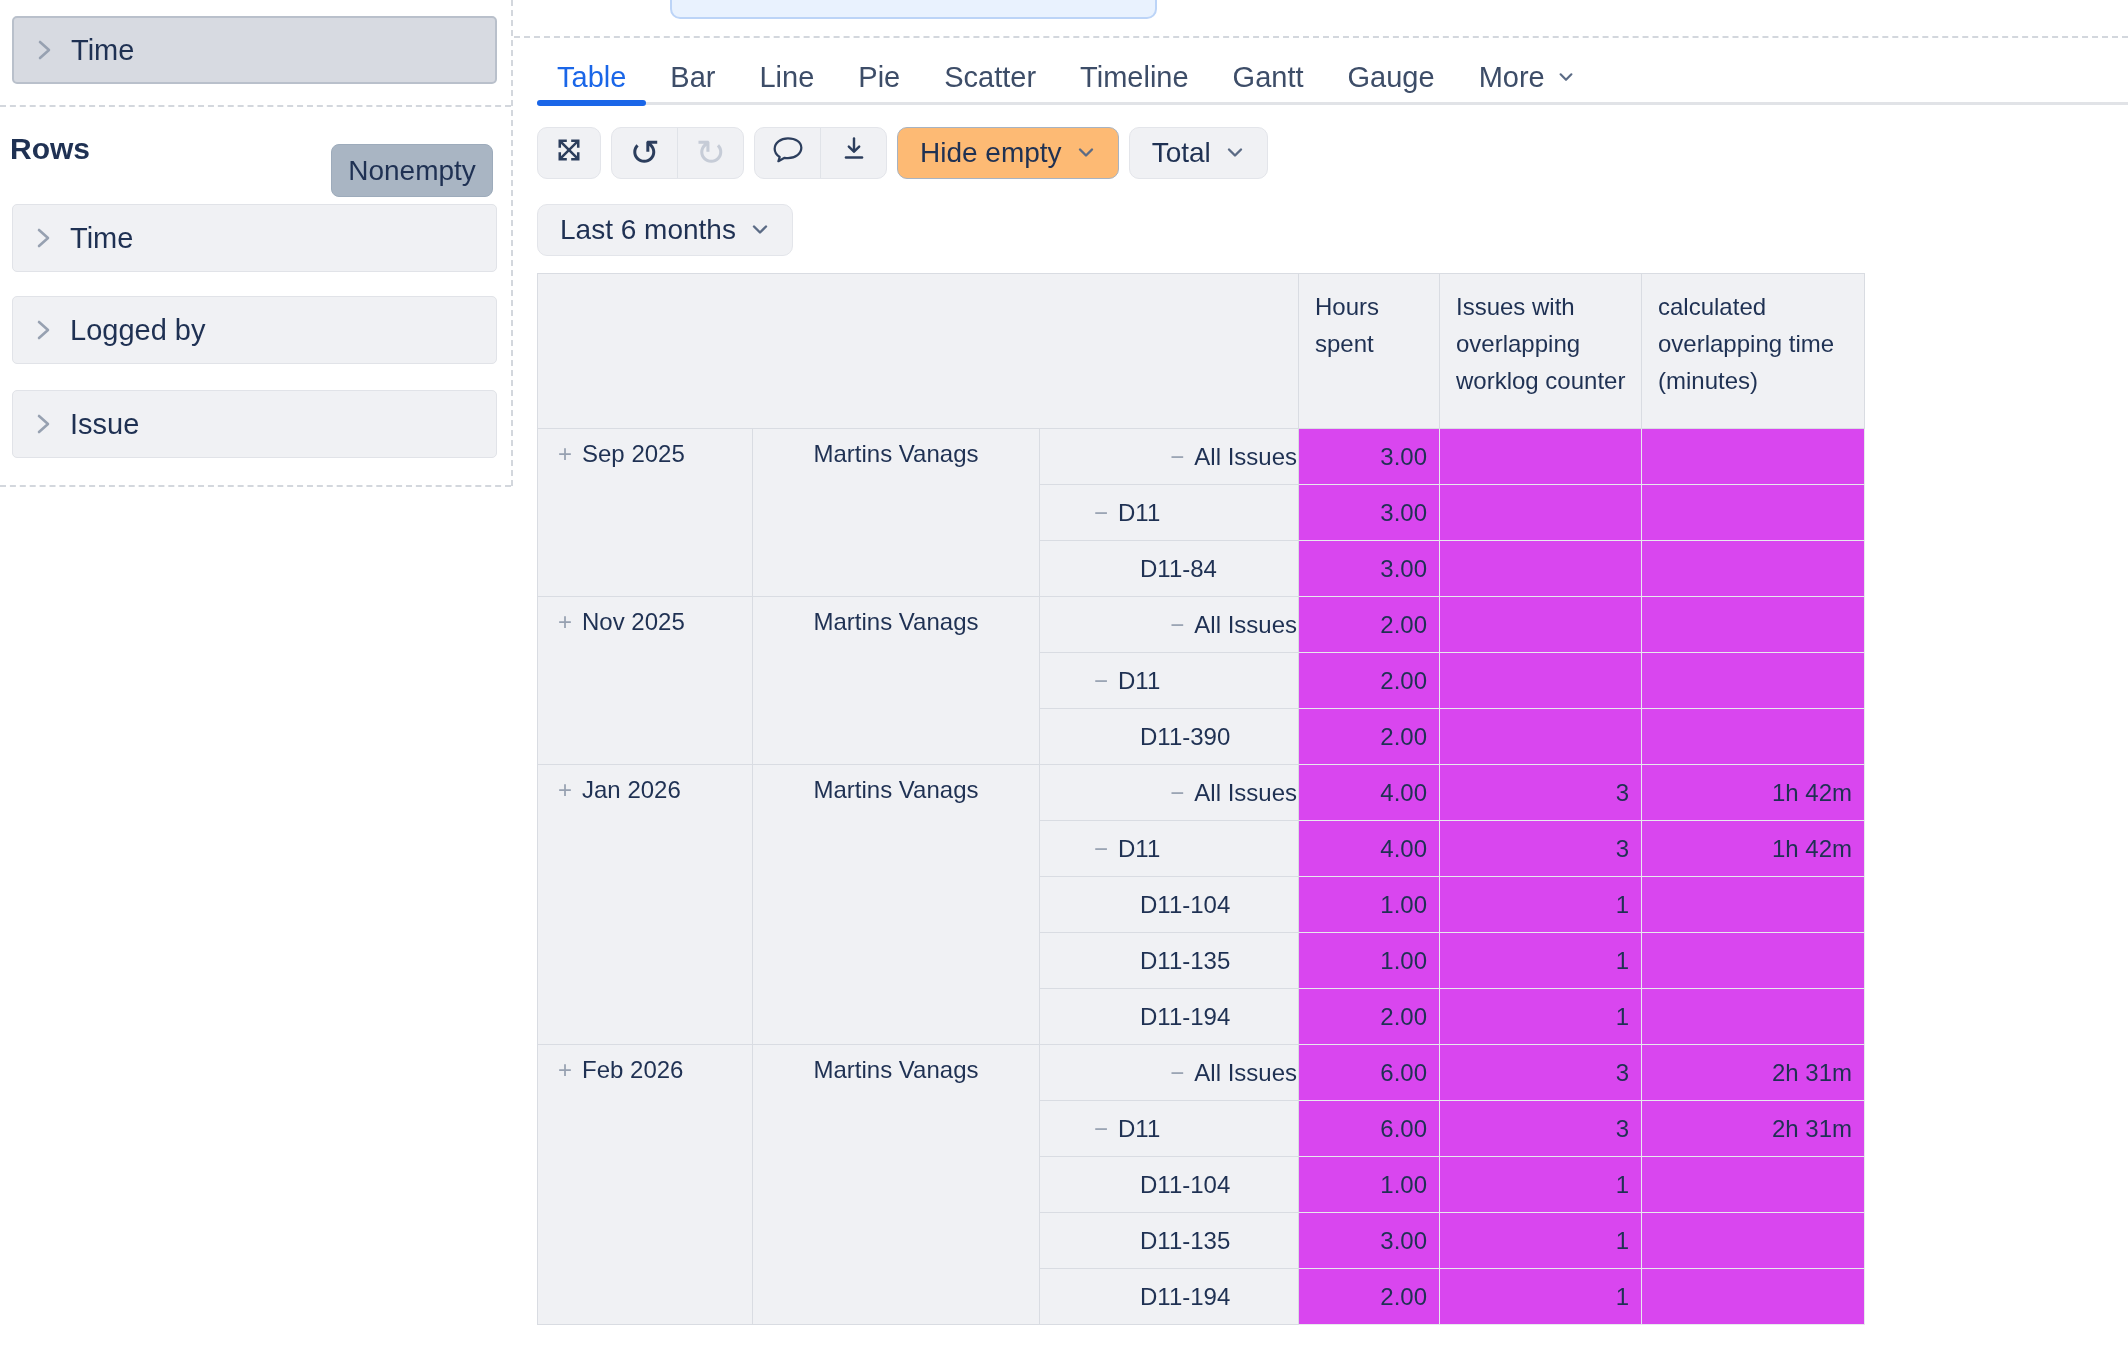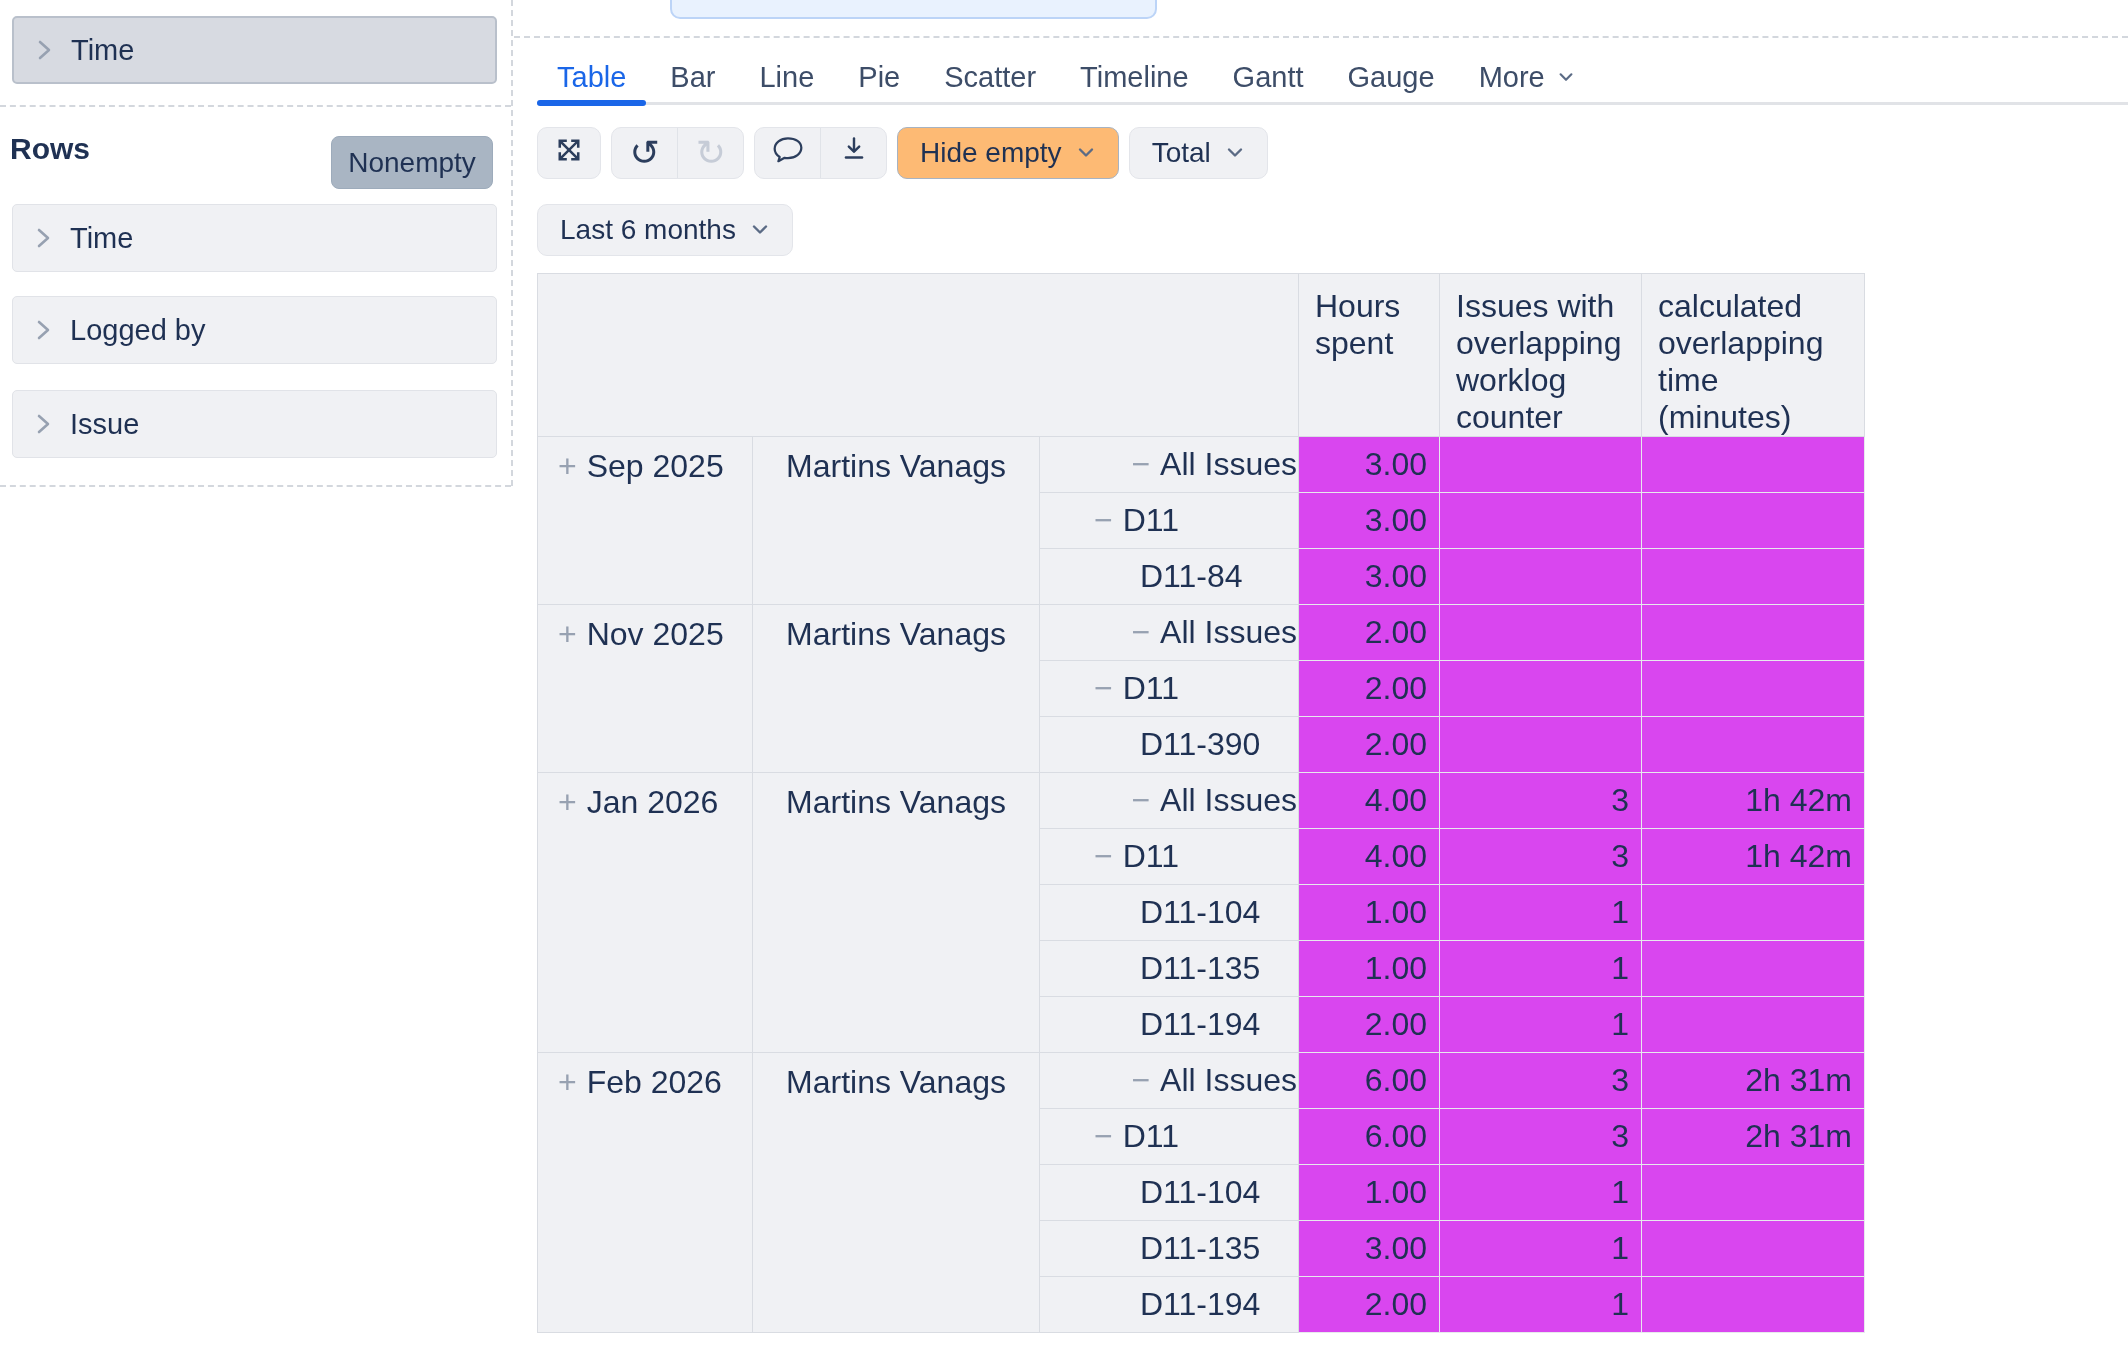--- a/index.html
+++ b/index.html
@@ -19,21 +19,21 @@
     position:absolute;left:12px;width:485px;height:68px;box-sizing:border-box;
     background:#f0f1f4;border:1px solid #e1e3e8;border-radius:5px;
     display:flex;align-items:center;gap:18px;padding-left:22px;
     font-size:29px;font-weight:500;color:#1f3153;cursor:pointer;
   }
   .panel.selected{background:#d7dae1;border:2px solid #b9c0cb;}
   .panel .chev-r{flex:0 0 auto;display:flex;}
   #pages-panel{top:16px;}
   .rows-label{position:absolute;left:10px;top:132px;font-size:30px;font-weight:700;}
   .nonempty{
-    position:absolute;left:331px;top:136px;width:162px;height:53px;box-sizing:border-box;
+    position:absolute;left:331px;top:144px;width:162px;height:53px;box-sizing:border-box;
     background:#a9b5c3;border:1px solid #9dabbb;border-radius:8px;
     display:flex;align-items:center;justify-content:center;
     font-size:28px;color:#1f3153;cursor:pointer;
   }
   
   .top-blue{
     position:absolute;left:670px;top:-38px;width:487px;height:57px;
     background:#e9f2fe;border:2px solid #bcd4f7;border-radius:10px;box-sizing:border-box;
   }
   
@@ -65,21 +65,21 @@
   .btn.dropdown{padding:0 22px;gap:14px;}
   .btn.plain{padding:0 26px;}
   .btn.active-filter{background:#fdba74;border-color:#a7b3c2;}
   .uglyph{font-family:"DejaVu Sans", sans-serif;font-size:36px;line-height:1;}
   .undo-g{color:#2c3e5d;}
   .redo-g{color:#c6ccd7;}
   .timefilter{position:absolute;left:537px;top:204px;}
   
   table.report{
     position:absolute;left:537px;top:273px;border-collapse:collapse;table-layout:fixed;
-    font-size:32px;color:#1f3153;
+    font-size:24px;color:#1f3153;
   }
   .report td, .report th{border:1px solid #e7e9ed;font-weight:400;box-sizing:border-box;}
   .report .rh{background:#f0f1f4;border-color:#d9dce2;}
   .report thead th{
     vertical-align:top;text-align:left;padding:14px 14px 0 16px;line-height:37px;height:155px;
   }
   .report tbody tr{height:56px;}
   .report td.num{text-align:right;padding-right:12px;background:#d946ef;}
   .report td.month{vertical-align:top;text-align:left;padding:11px 0 0 20px;cursor:pointer;}
   .report td.person{vertical-align:top;text-align:center;padding-top:11px;}

